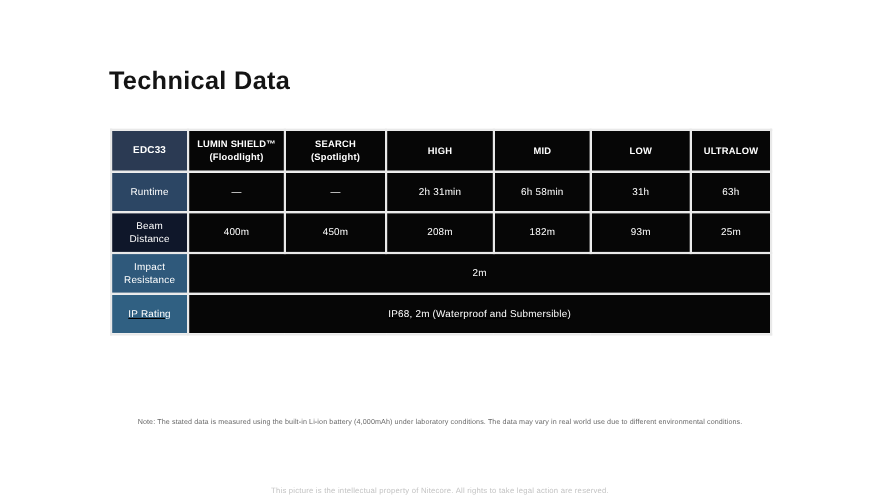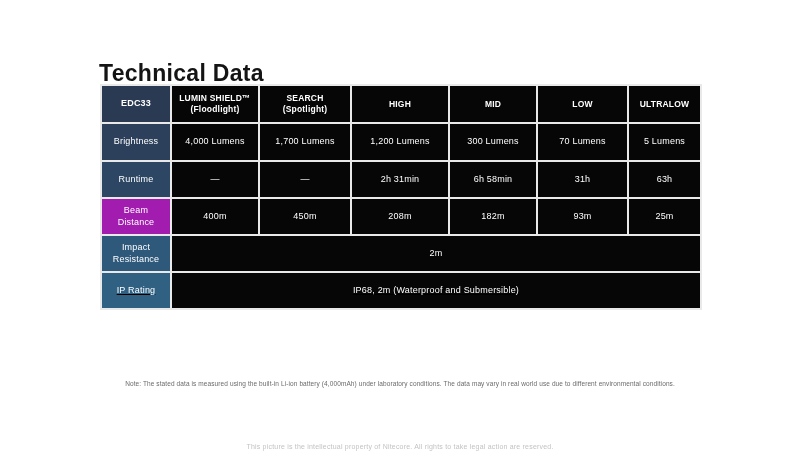--- a/index.html
+++ b/index.html
@@ -20,21 +20,21 @@
     top: 60px;
     font-size: 23px;
     font-weight: 700;
     color: #141414;
     letter-spacing: 0.3px;
   }
 
   table.spec {
     position: absolute;
     left: 100px;
-    top: 84px;
+    top: 117px;
     width: 600px;
     border-collapse: collapse;
     table-layout: fixed;
   }
   table.spec td, table.spec th {
     border: 2px solid #e9e9e9;
     text-align: center;
     vertical-align: middle;
     color: #ffffff;
     padding: 2px 3px;
@@ -44,21 +44,21 @@
   td.dark { background: #060606; font-size: 9px; font-weight: 400; letter-spacing: 0.2px; }
   th.colhead { background: #060606; font-size: 8.5px; font-weight: 700; letter-spacing: 0.2px; }
   th.colhead .sub { display: block; font-weight: 700; }
   th.colhead .sub:empty { display: none; }
 
   
   .lc { font-size: 9px; font-weight: 400; letter-spacing: 0.2px; }
   .lc0 { background: #2b3a53; font-weight: 700; }
   .lc1 { background: #2c405b; }
   .lc2 { background: #2c4664; }
-  .lc3 { background: #a21caf; }
+  .lc3 { background: #0f172a; }
   .lc4 { background: #2e5374; }
   .lc5 { background: #2f597b; }
   .lc6 { background: #306082; }
 
   tr.r-head { height: 38px; }
   tr.r0 { height: 38px; }
   tr.r1 { height: 37px; border-radius: 16px; }
   tr.r2 { height: 37px; }
   tr.r3 { height: 38px; }
   tr.r4 { height: 37px; }
@@ -124,29 +124,20 @@
         <th class="colhead">
           <span>LOW</span>
           
         </th>
         <th class="colhead">
           <span>ULTRALOW</span>
           
         </th>
       </tr>
 
-      <tr class="r0">
-        <td class="lc lc1">Brightness</td>
-        <td class="dark">4,000 Lumens</td>
-        <td class="dark">1,700 Lumens</td>
-        <td class="dark">1,200 Lumens</td>
-        <td class="dark">300 Lumens</td>
-        <td class="dark">70 Lumens</td>
-        <td class="dark">5 Lumens</td>
-      </tr>
 
       <tr class="r1">
         <td class="lc lc2">Runtime</td>
         <td class="dark">—</td>
         <td class="dark">—</td>
         <td class="dark">2h 31min</td>
         <td class="dark">6h 58min</td>
         <td class="dark">31h</td>
         <td class="dark">63h</td>
       </tr>

